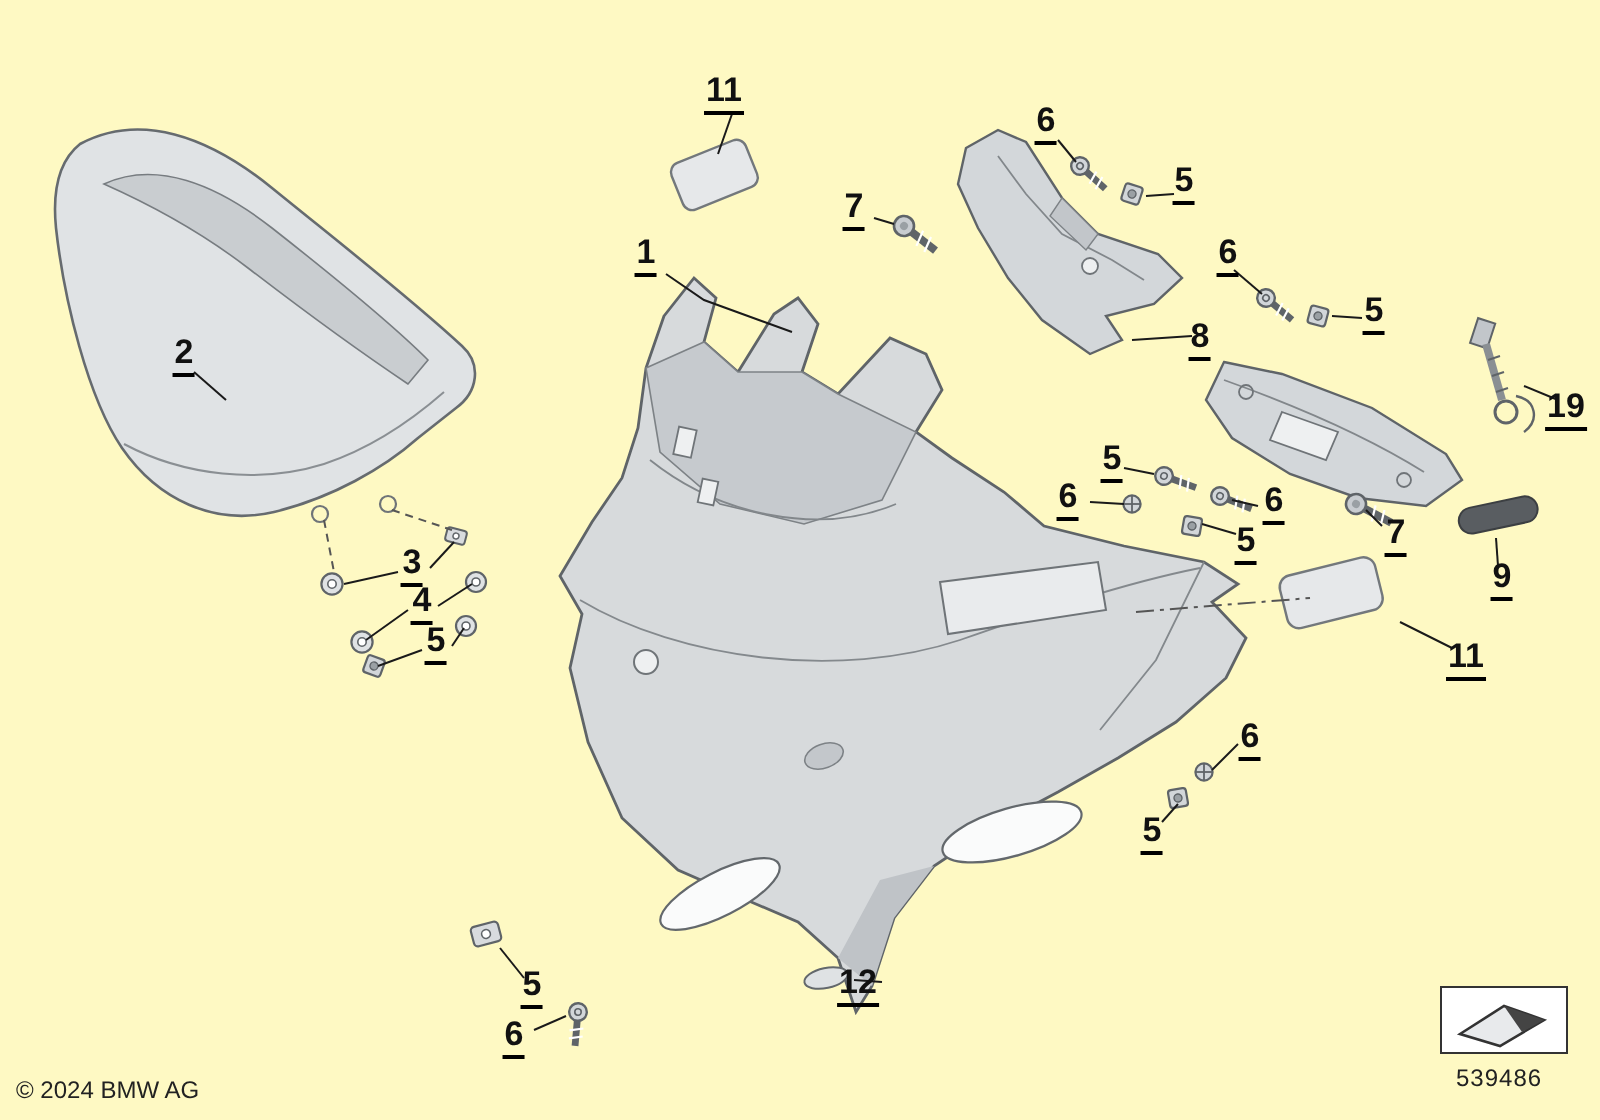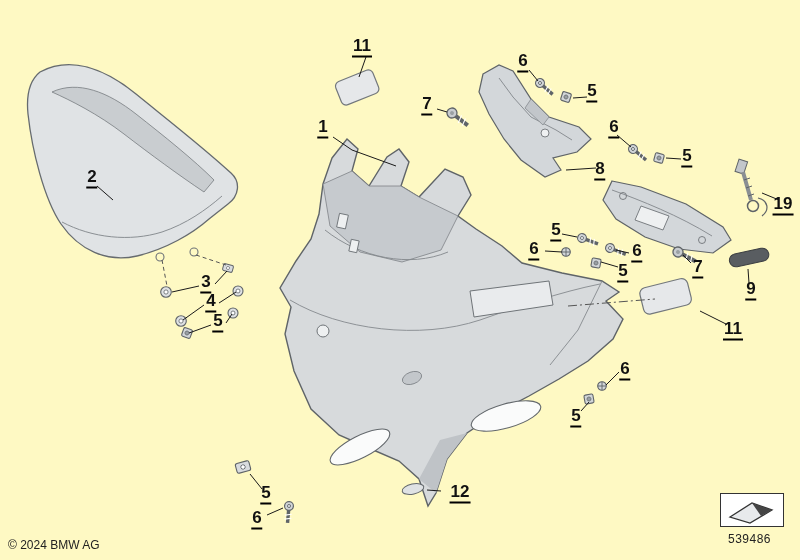--- a/index.html
+++ b/index.html
@@ -255,21 +255,21 @@
   <div class="callout" style="left:698px;top:268px">7</div>
   <div class="callout" style="left:751px;top:290px">9</div>
   <div class="callout" style="left:206px;top:283px">3</div>
   <div class="callout" style="left:211px;top:302px">4</div>
   <div class="callout" style="left:218px;top:322px">5</div>
   <div class="callout" style="left:733px;top:330px">11</div>
   <div class="callout" style="left:625px;top:370px">6</div>
   <div class="callout" style="left:576px;top:417px">5</div>
   <div class="callout" style="left:266px;top:494px">5</div>
   <div class="callout" style="left:257px;top:519px">6</div>
-  <div class="callout" style="left:460px;top:493px">12</div>
+  <div class="callout" style="left:429px;top:493px">12</div>
 
   <div class="copyright">© 2024 BMW AG</div>
 
   <div class="logo-box">
     <svg width="61" height="31" viewBox="0 0 61 31">
       <polygon points="9,23 31,9 51,16 29,29" fill="#e8eaec" stroke="#333" stroke-width="1.3"></polygon>
       <polygon points="31,9 51,16 40,22" fill="#444"></polygon>
     </svg>
   </div>
   <div class="partnumber">539486</div>

